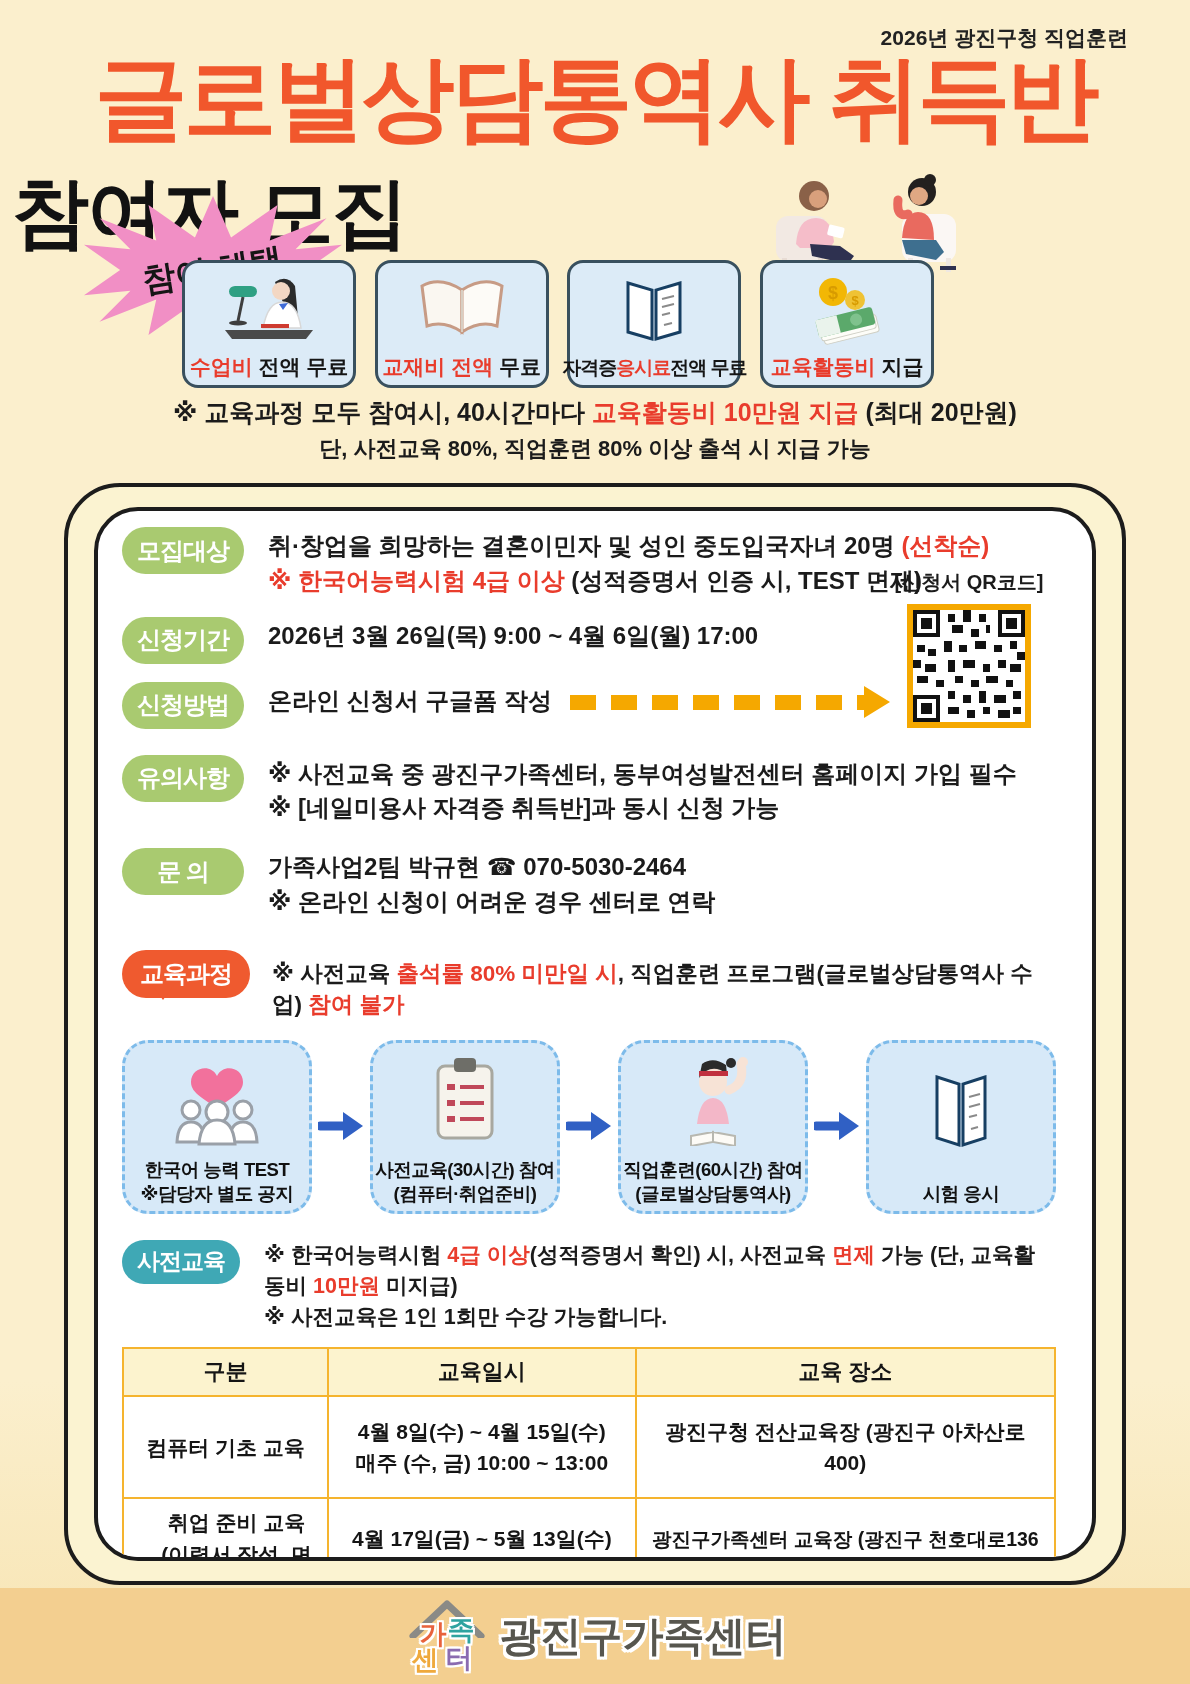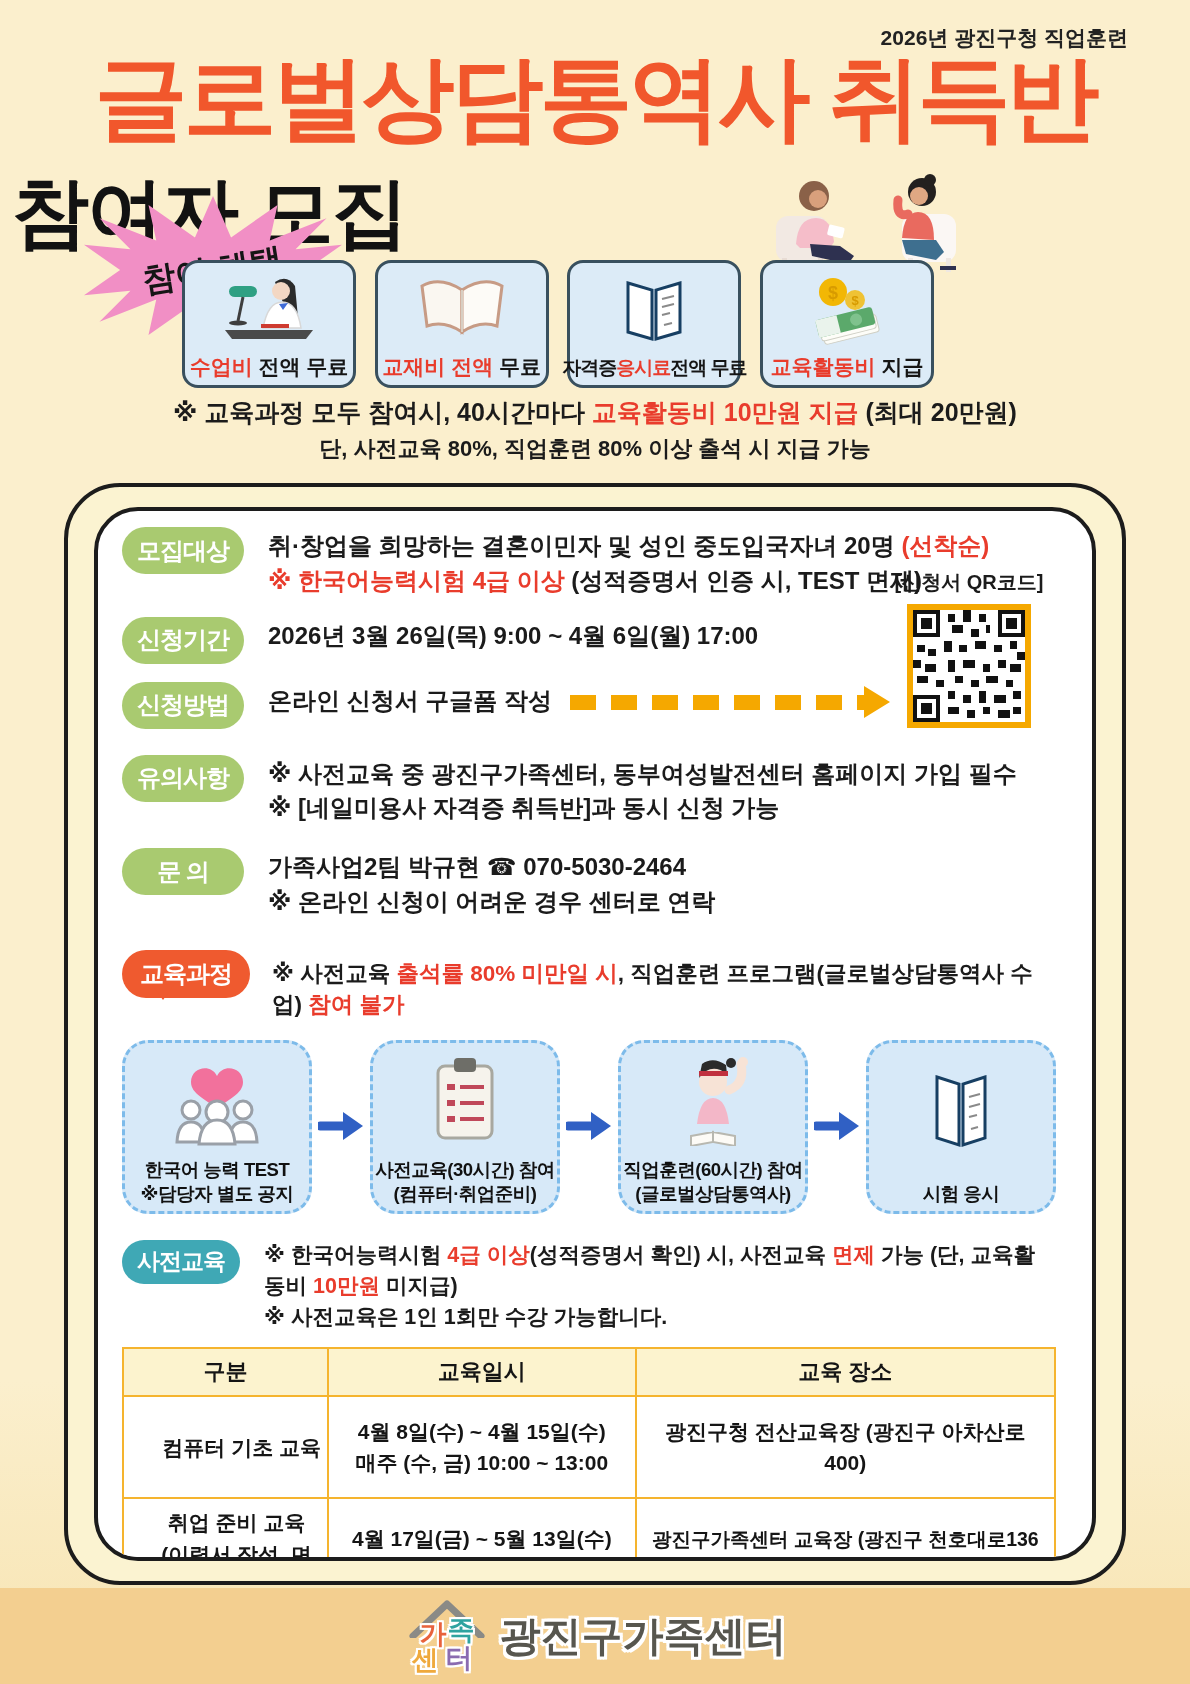--- a/index.html
+++ b/index.html
@@ -390,21 +390,21 @@
       </div>
 
       <table class="edu-table">
         <tbody>
             <tr>
           <th class="col-cat">구분</th>
           <th class="col-date">교육일시</th>
           <th class="col-place">교육 장소</th>
         </tr>
         <tr>
-          <td style="height:102px;text-align:right;">
+          <td style="height:102px;">
                 <div>컴퓨터 기초 교육</div>
               </td>
           <td>
                 <div>4월 8일(수) ~ 4월 15일(수)</div>
                 <div>매주 (수, 금) 10:00 ~ 13:00</div>
               </td>
           <td>광진구청 전산교육장 (광진구 아차산로 400)</td>
         </tr>
         <tr>
           <td style="height:96px;padding-left:28px;">

